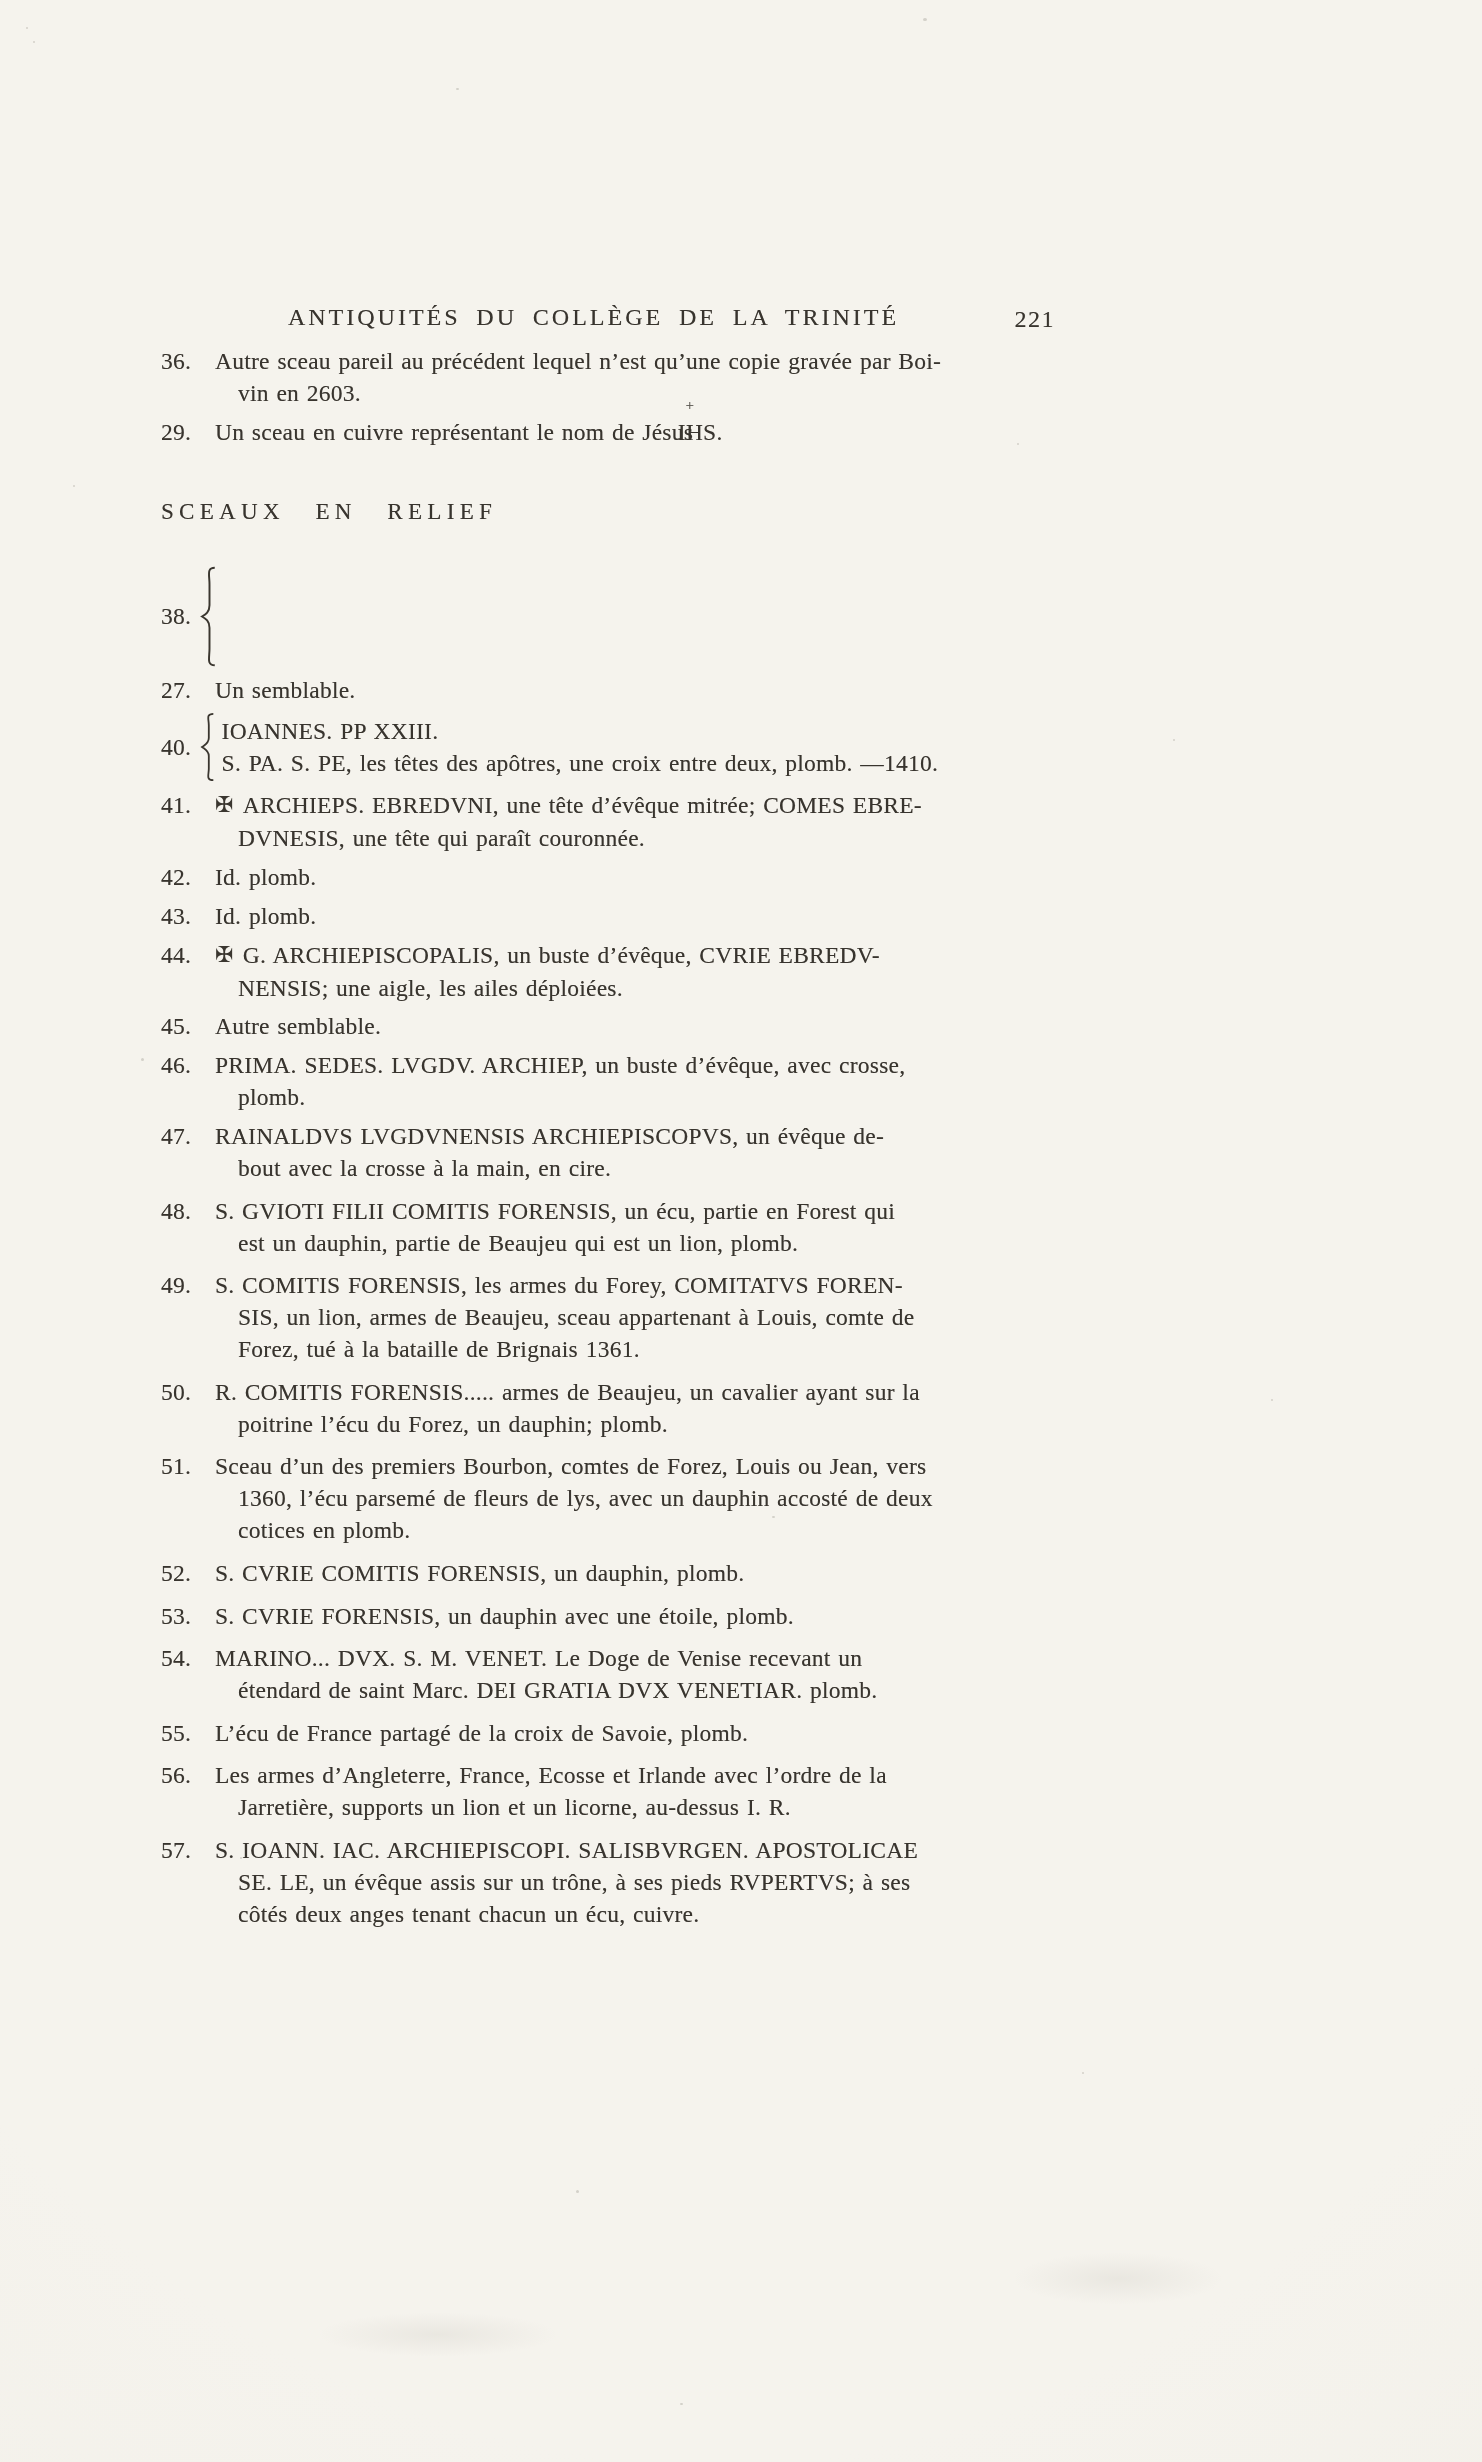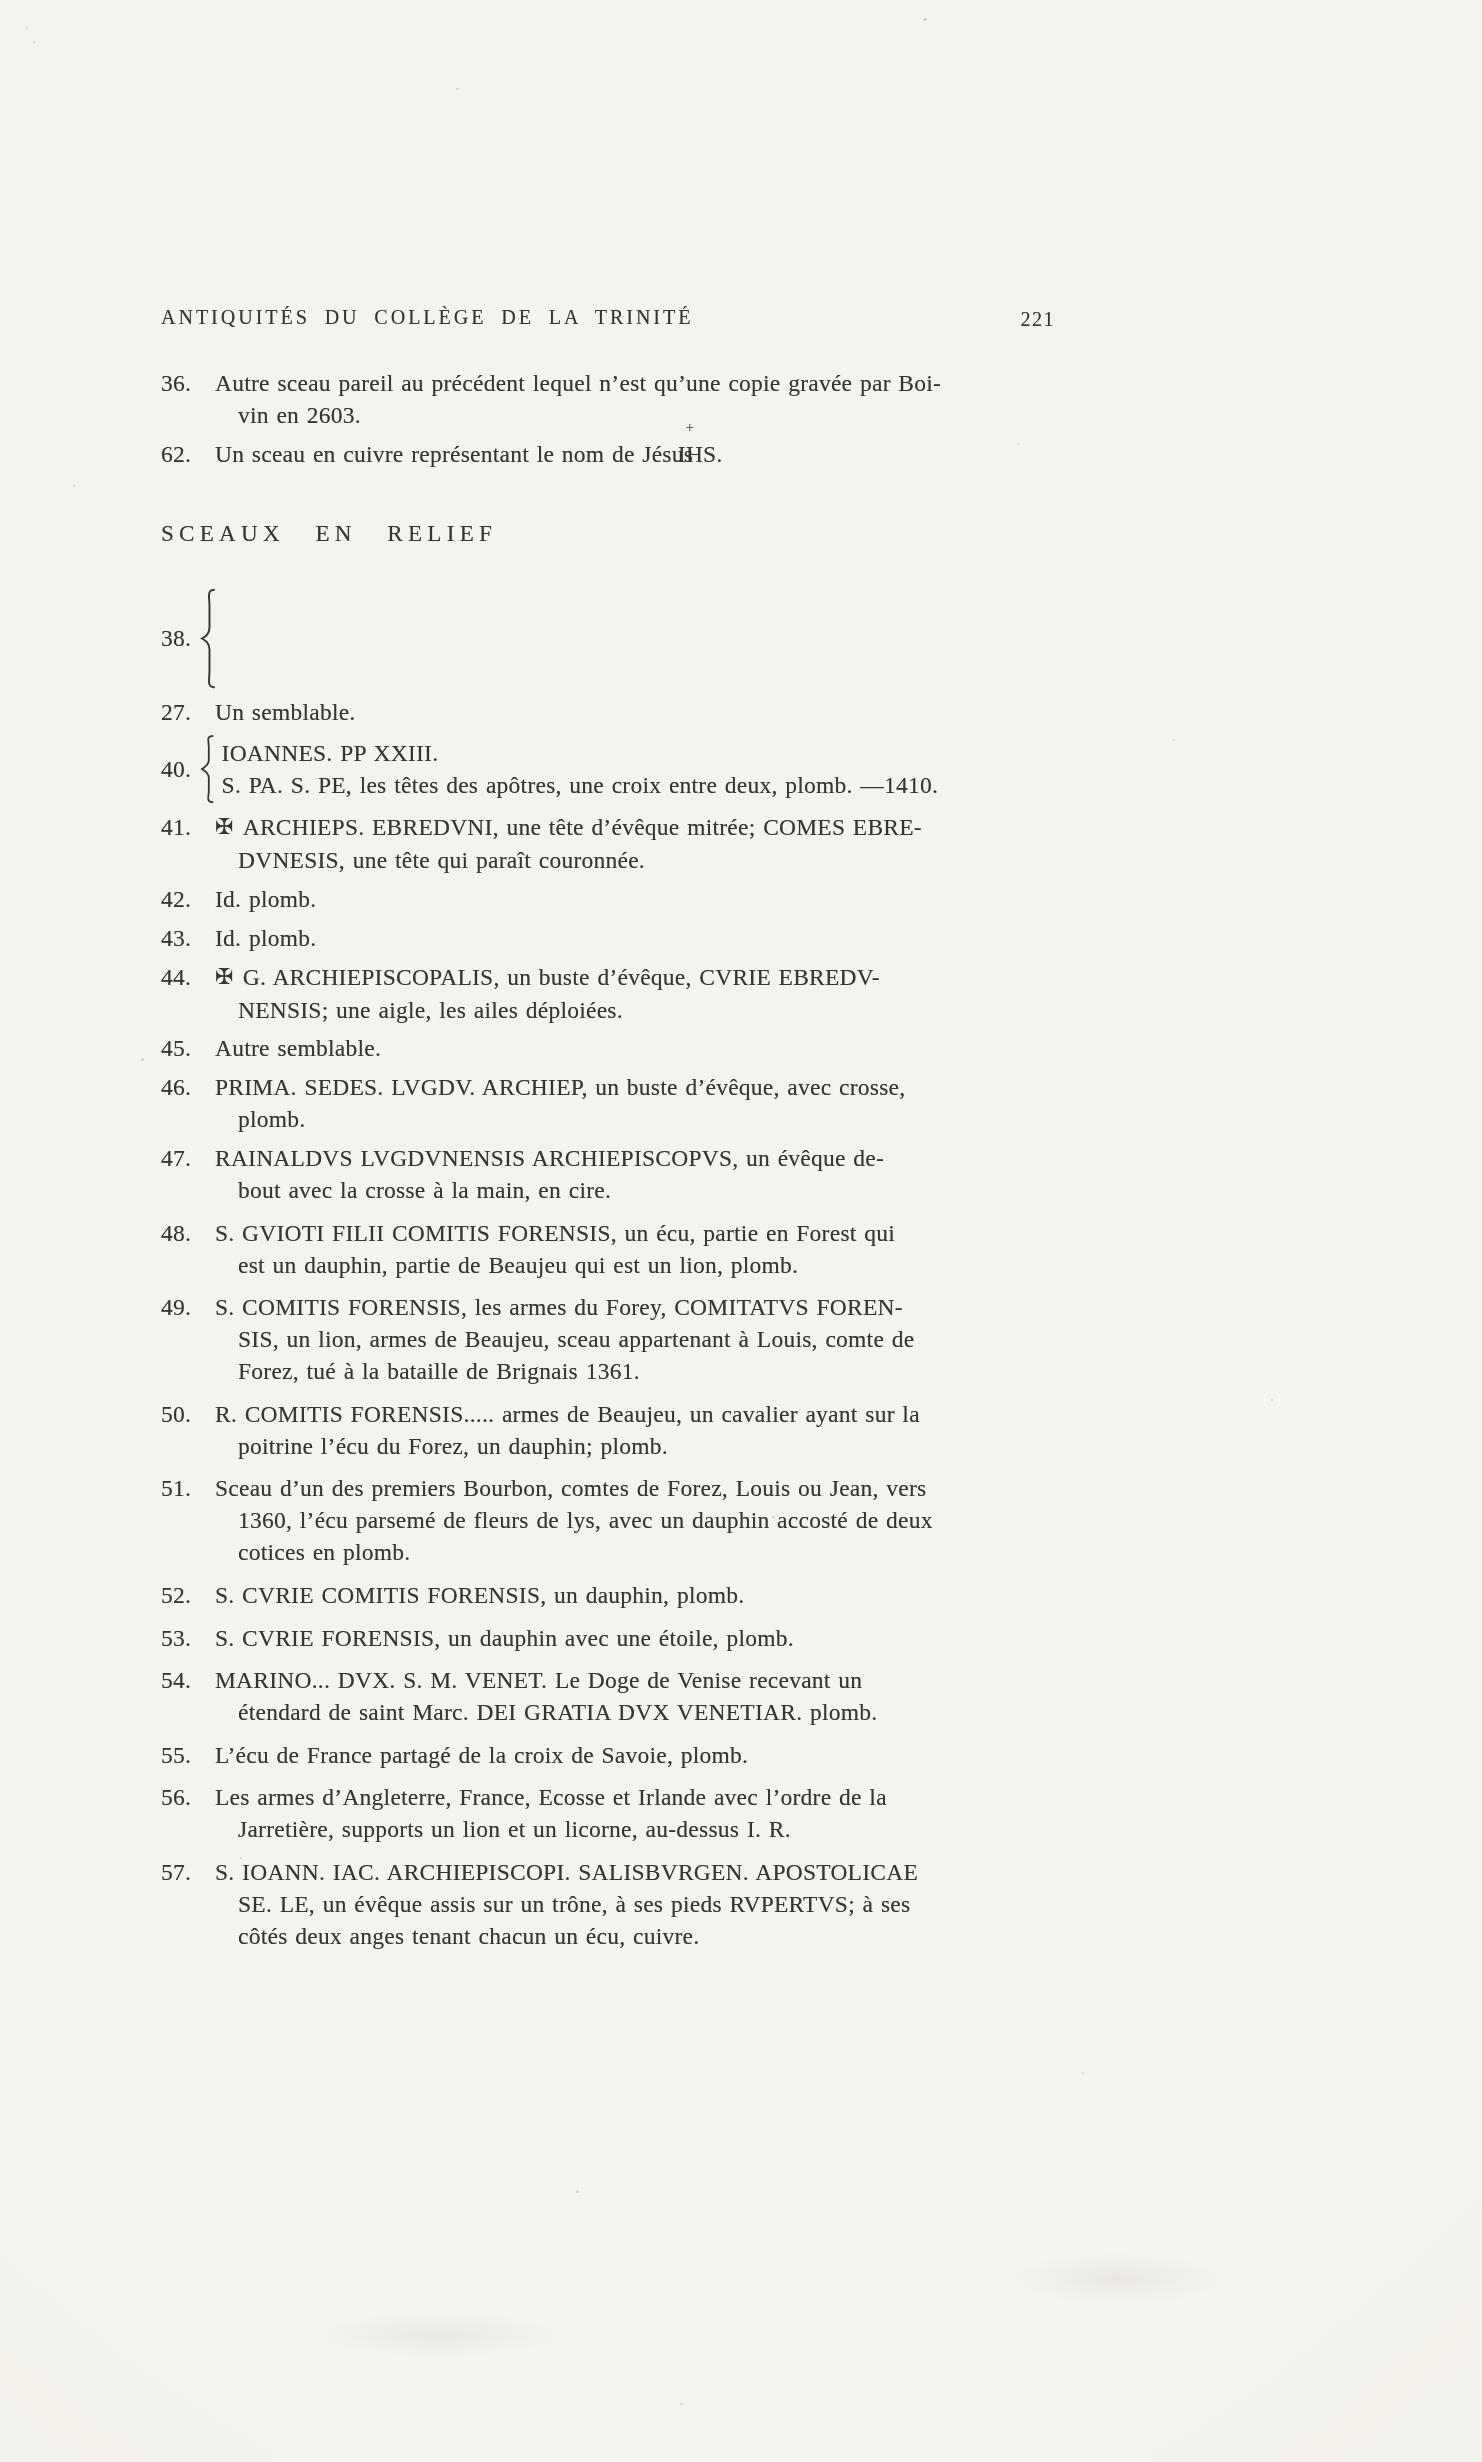--- a/index.html
+++ b/index.html
@@ -4,21 +4,21 @@
 <style>
   html,body{margin:0;padding:0}
   body{
     width:1482px;height:2462px;position:relative;overflow:hidden;
     background:
       radial-gradient(ellipse 150% 120% at 48% 40%, #f5f3ed 50%, #f0eee6 85%, #e9e7de 100%);
     font-family:"Liberation Serif","DejaVu Serif",serif;
     color:#38342e;
   }
   .content{position:absolute;left:161px;top:301px;width:907px;font-size:23.4px;line-height:32px;letter-spacing:0.3px;word-spacing:1.5px;text-shadow:0.2px 0.2px 0.4px rgba(56,52,46,.45)}
-  .header{position:relative;padding-right:42px;font-size:20px;letter-spacing:3px;word-spacing:6.8px;margin-bottom:34px;white-space:nowrap}
+  .header{position:relative;text-align:center;padding-right:42px;font-size:24px;letter-spacing:3px;word-spacing:6.8px;margin-bottom:12px;white-space:nowrap}
   .pagenum{position:absolute;right:13px;top:1.5px;letter-spacing:1.5px}
   .section-heading{text-align:left;padding-right:30px;font-size:23px;letter-spacing:5.3px;word-spacing:19.6px;margin:48px 0 38px 0}
   .item{display:flex;margin-bottom:6.8px}
   .item.sp{margin-bottom:10.6px}
   .num{flex:none;width:54px}
   .itext{flex:1;white-space:pre-line;padding-left:23px;text-indent:-23px}
   .item.braced{align-items:center}
   .item.braced .num{width:38px;align-self:center}
   .brace-icon{flex:none;align-self:center;margin:0 6px 0 0}
   .brace-icon svg{display:block}
@@ -56,21 +56,21 @@
     <span class="pagenum">221</span>
   </div>
 
   <div class="item">
     <span class="num">36.</span>
     <div class="itext">Autre sceau pareil au précédent lequel n’est qu’une copie gravée par Boi-
 vin en 2603.</div>
   </div>
 
   <div class="item">
-    <span class="num">62.</span>
+    <span class="num">29.</span>
     <div class="itext"><span>Un sceau en cuivre représentant le nom de Jésus </span><span class="ihs"><span class="ihs-mark">+</span><span>IHS</span></span><span>.</span></div>
   </div>
 
   <div class="section-heading">SCEAUX EN RELIEF</div>
 
   <div class="item braced">
     <span class="num">38.</span>
     <span class="brace-icon">
       <svg width="18" height="101" viewBox="0 0 24 134" fill="none" xmlns="http://www.w3.org/2000/svg">
         <path d="M21,2 C10,2 14,12 14,24 L14,52 C14,61 9,64 4,67 C9,70 14,73 14,82 L14,110 C14,122 10,132 21,132" stroke="#3a362f" stroke-width="2.6" fill="none"></path>

